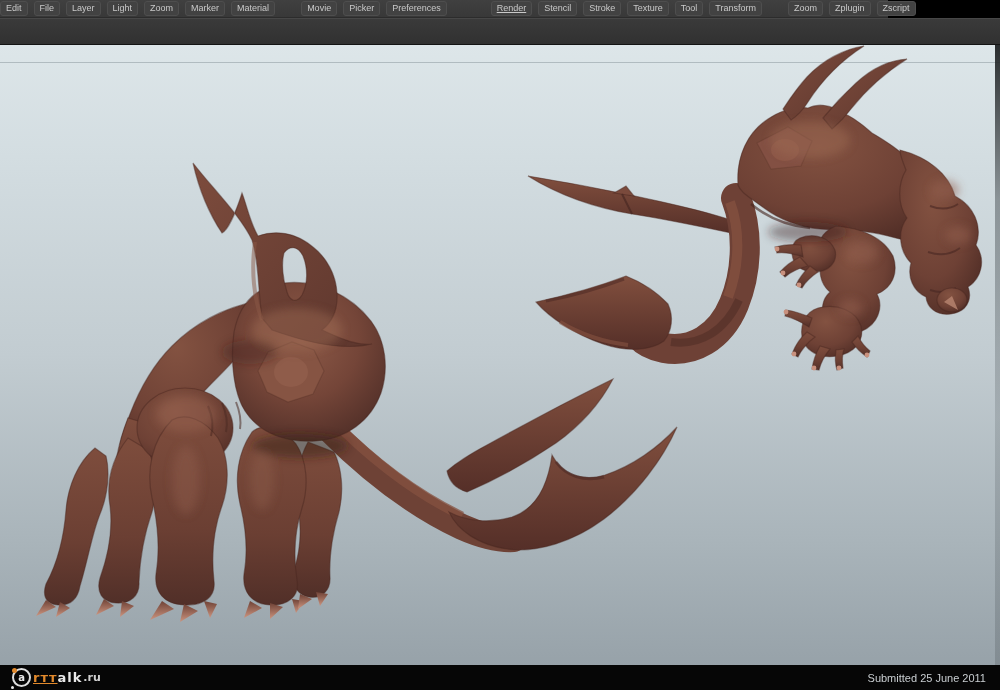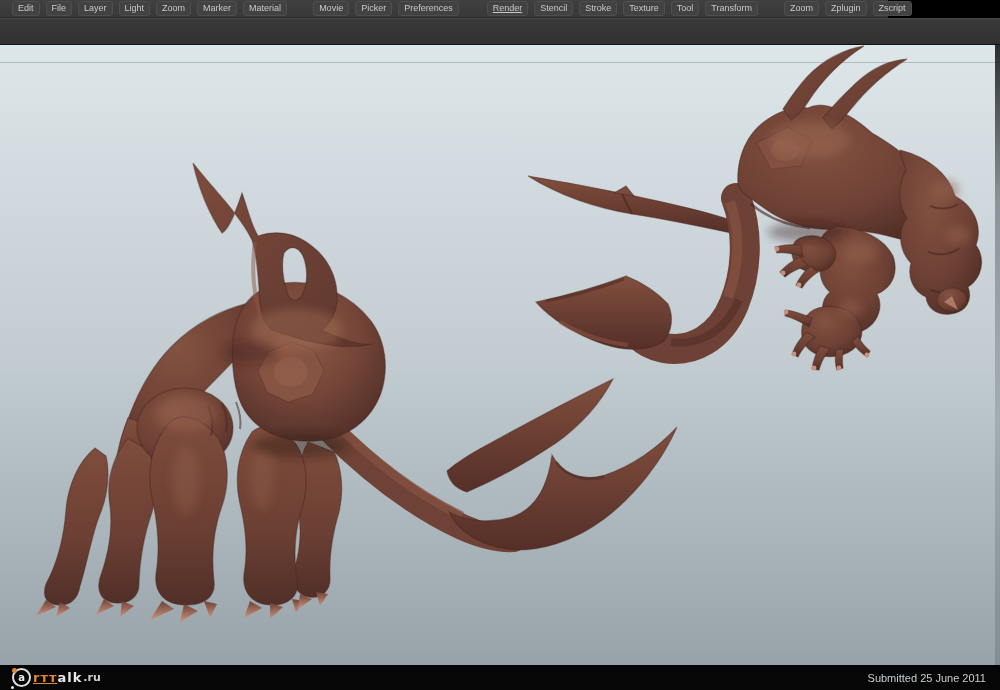--- a/index.html
+++ b/index.html
@@ -5,29 +5,29 @@
   html,body{margin:0;padding:0;}
   body{
     width:1000px;height:690px;position:relative;overflow:hidden;
     font-family:"Liberation Sans",sans-serif;background:#000;
   }
   
   .menubar{
     position:absolute;top:0;left:0;width:888px;height:18px;
     background:linear-gradient(#404040,#383838);
     border-bottom:1px solid #2c2c2c;
-    display:flex;align-items:center;gap:6px;padding-left:12px;box-sizing:border-box;
+    display:flex;align-items:center;gap:6px;padding-left:0;box-sizing:border-box;
     z-index:30;
   }
   .menu-item{
     font-size:9px;line-height:1;color:#c9c9c9;
     padding:2px 5px;background:#424242;border:1px solid #4e4e4e;border-radius:3px;
     white-space:nowrap;cursor:default;
   }
-  .menu-item.gap-lg{margin-left:22px;text-decoration:underline;}
+  .menu-item.gap-lg{margin-left:38px;text-decoration:underline;}
   .menu-item.gap-sm{margin-left:20px;}
   .subbar{
     position:absolute;top:18px;left:0;width:1000px;height:27px;
     background:linear-gradient(#3a3a3a,#313131);
     border-top:1px solid #474747;border-bottom:1px solid #141414;
     box-sizing:border-box;z-index:30;
   }
   
   .canvas{
     position:absolute;top:45px;left:0;width:1000px;height:620px;

